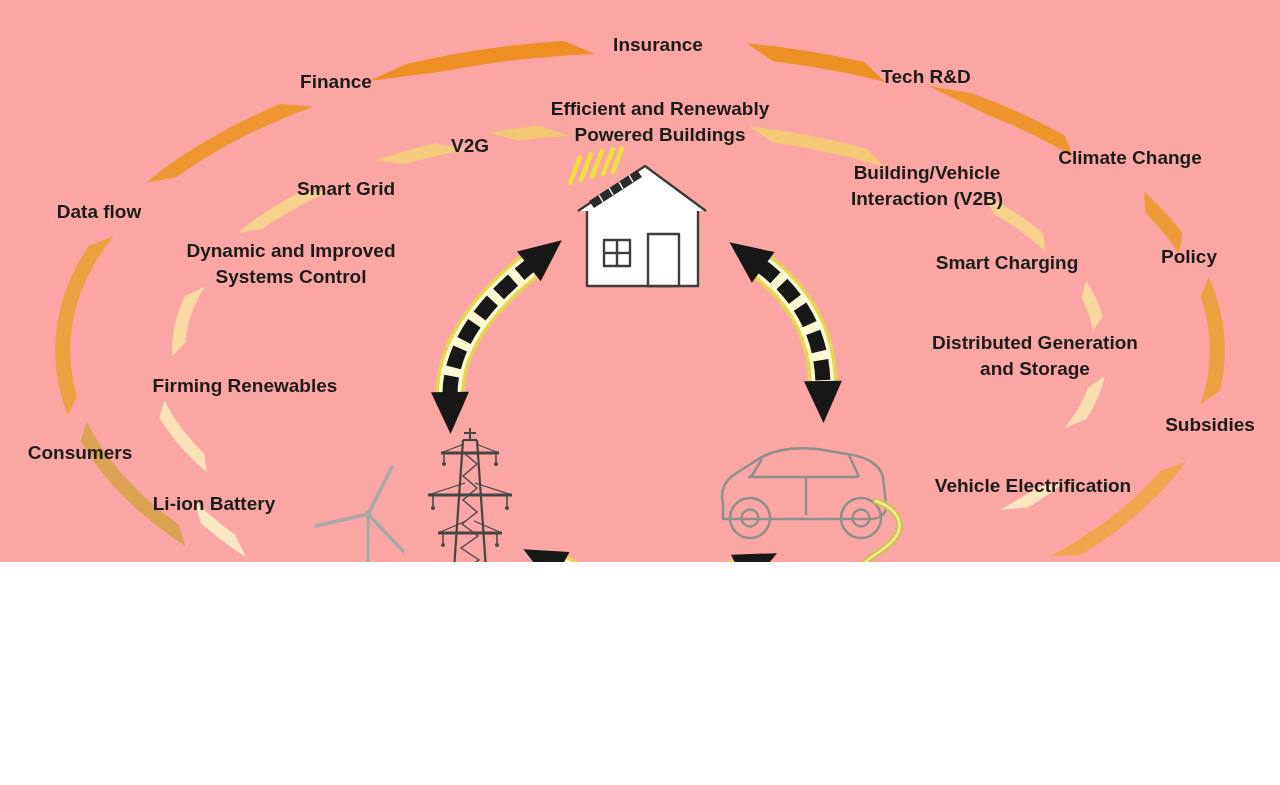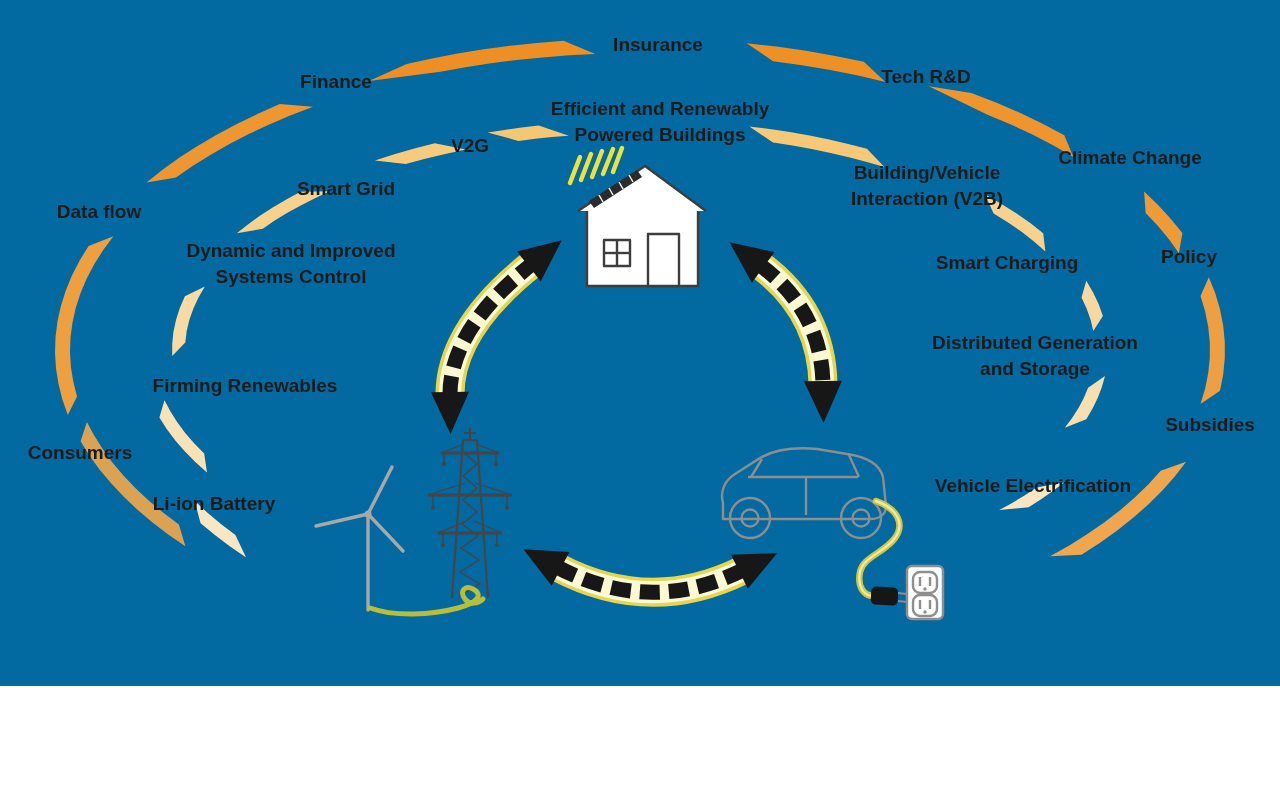--- a/index.html
+++ b/index.html
@@ -1,16 +1,16 @@
 <!DOCTYPE html>
 <html style="--icon-dark: #3d3d3d; --icon-gray: #8e8e8e; --icon-turbine: #a8a8a8;"><head>
 <meta charset="utf-8">
 <style>
   html,body{margin:0;padding:0;background:#fff;}
-  .stage{position:relative;width:1280px;height:686px;background:#0369a1;overflow:hidden;
+  .stage{position:relative;width:1280px;height:562px;background:#fca5a5;overflow:hidden;
          font-family:"Liberation Sans", sans-serif;}
   svg text{font-family:"Liberation Sans", sans-serif;font-weight:bold;}
   .icon-stroke{fill:none;stroke:var(--icon-dark,#3d3d3d);stroke-width:2.4;stroke-linejoin:round;}
   .icon-fill-white{fill:#ffffff;}
   .gray-stroke{fill:none;stroke:var(--icon-gray,#8e8e8e);stroke-width:2.4;stroke-linejoin:round;}
   .turbine-stroke{fill:none;stroke:var(--icon-turbine,#a8a8a8);stroke-width:3.4;stroke-linecap:round;}
 </style>
 </head>
 <body>
 

